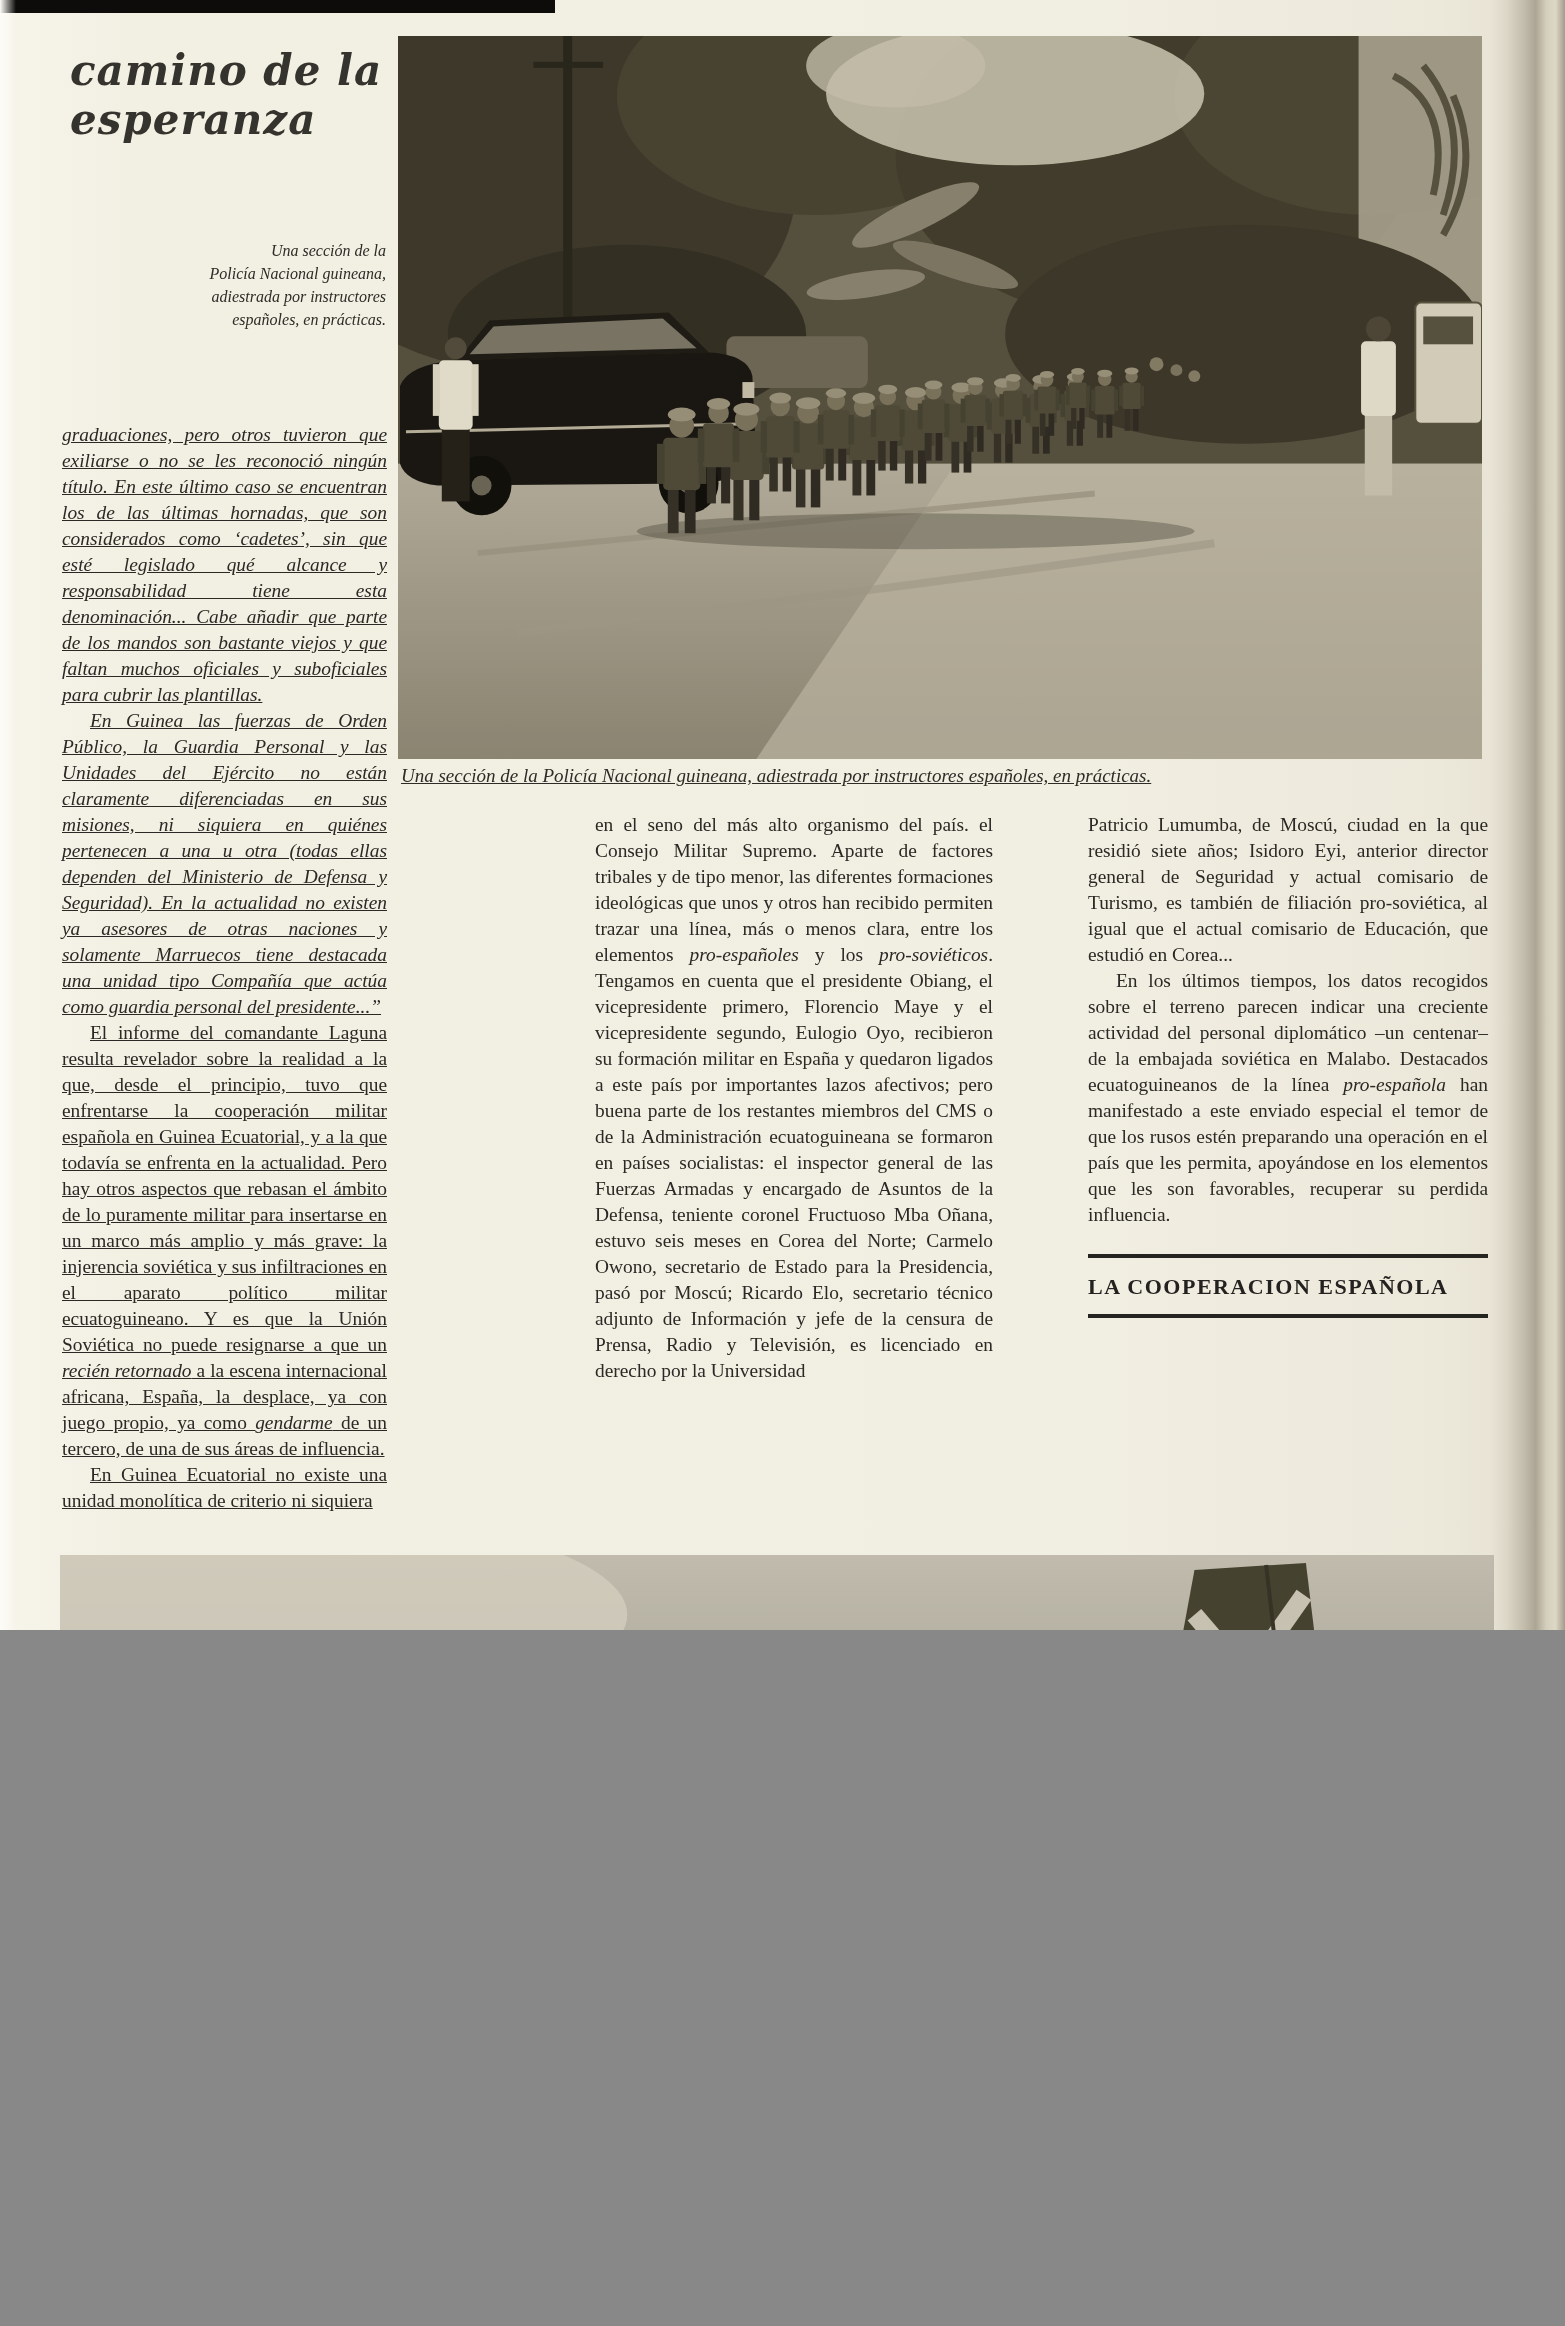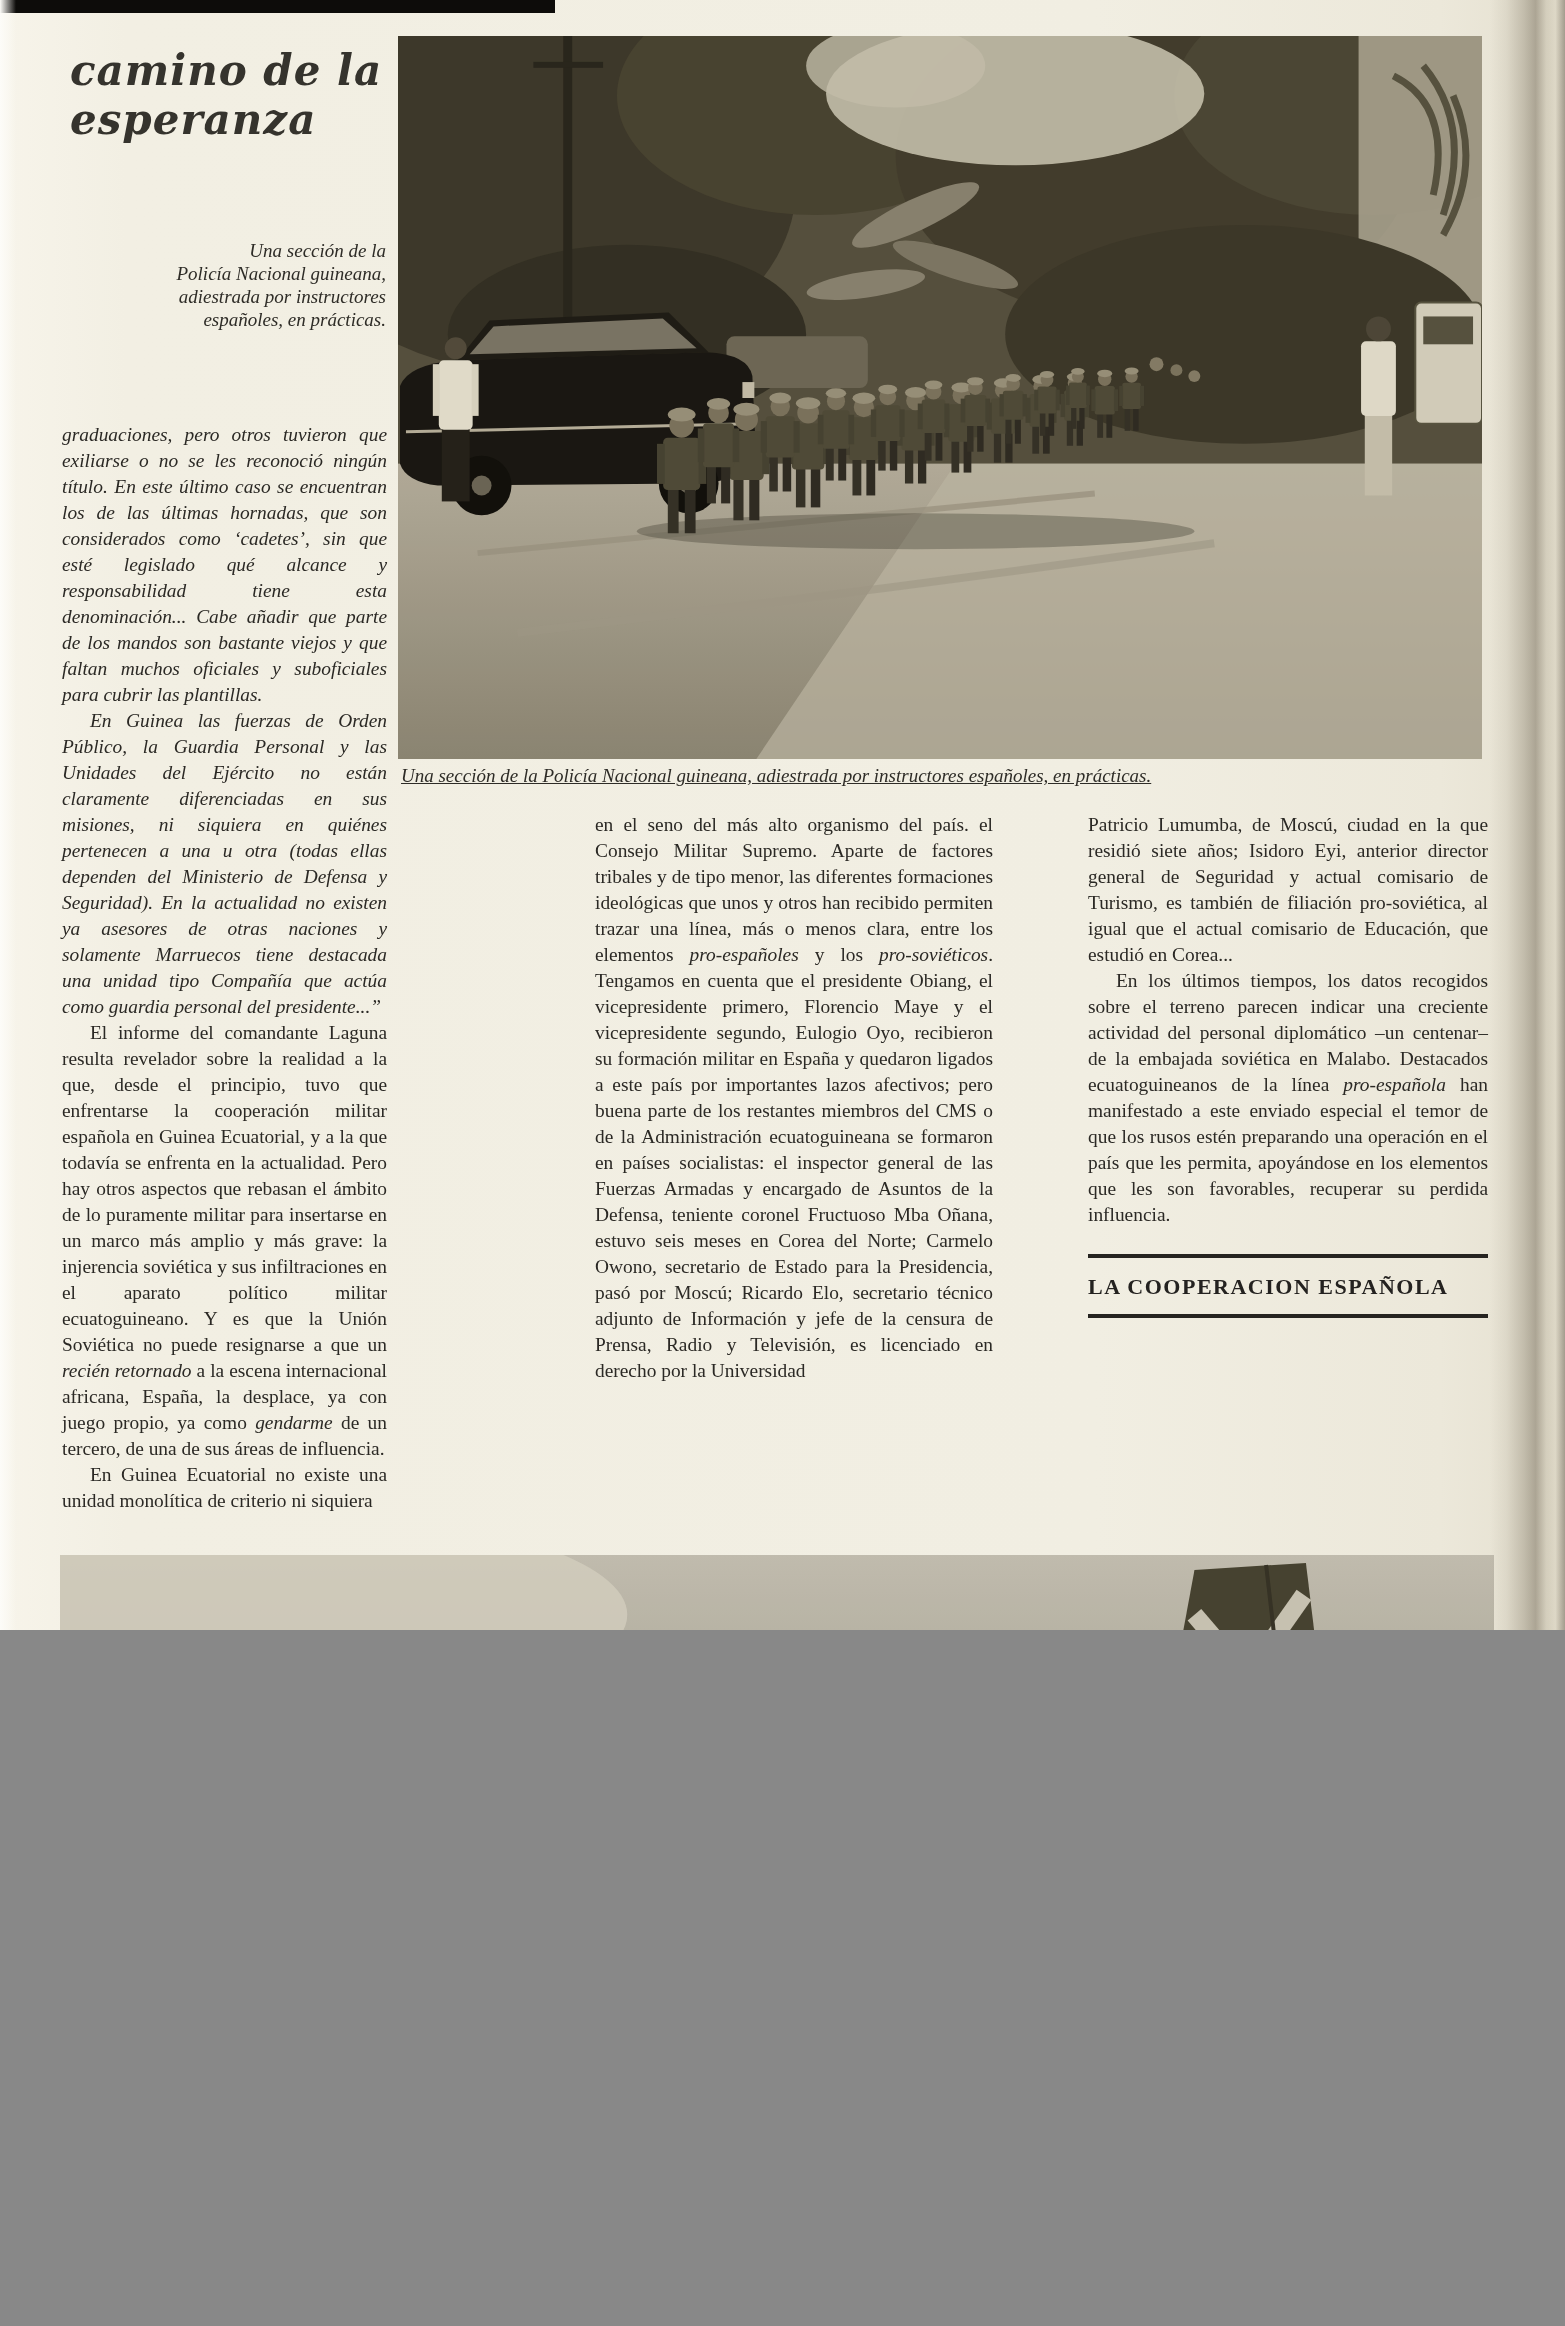--- a/index.html
+++ b/index.html
@@ -17,39 +17,39 @@
   
   #masthead{
     left:70px;top:46px;width:517px;
     font-family:"DejaVu Serif",serif;
     font-style:italic;font-weight:bold;
     font-size:42px;letter-spacing:1px;color:#35332d;
   }
   
   #side-caption{
     left:139px;top:239px;width:247px;
-    font-style:italic;font-size:19px;line-height:23px;
+    font-style:italic;font-size:16px;line-height:23px;
     text-align:right;color:#2e2c27;
   }
   
   #police-photo{left:398px;top:36px;width:1084px;height:723px;}
   #aircraft-photo{left:60px;top:1555px;width:1434px;height:640px;}
   #police-photo svg,#aircraft-photo svg{display:block;width:100%;height:100%;}
   
   #police-photo-caption{
     left:401px;top:765px;width:1065px;
     font-style:italic;font-size:19px;color:#2e2c27;text-decoration:underline;
   }
   #aircraft-photo-caption{
     left:95px;top:2207px;width:1294px;
     font-style:italic;font-weight:600;font-size:20px;color:#2e2c27;
   }
   
   .col{font-size:19.4px;line-height:26px;text-align:justify;}
-  #col1{left:62px;top:422px;width:325px;}
+  #col1{left:62px;top:422px;width:325px;text-decoration:underline;}
   #col2{left:595px;top:812px;width:398px;}
   #col3{left:1088px;top:812px;width:400px;}
   .col p{margin:0;}
   .indent{text-indent:28px;}
   .ital{font-style:italic;}
   
   .rule{height:4px;background:#262420;}
   #rule-top{margin-top:26px;}
   #section-heading{
     margin:16px 0 14px 0;

